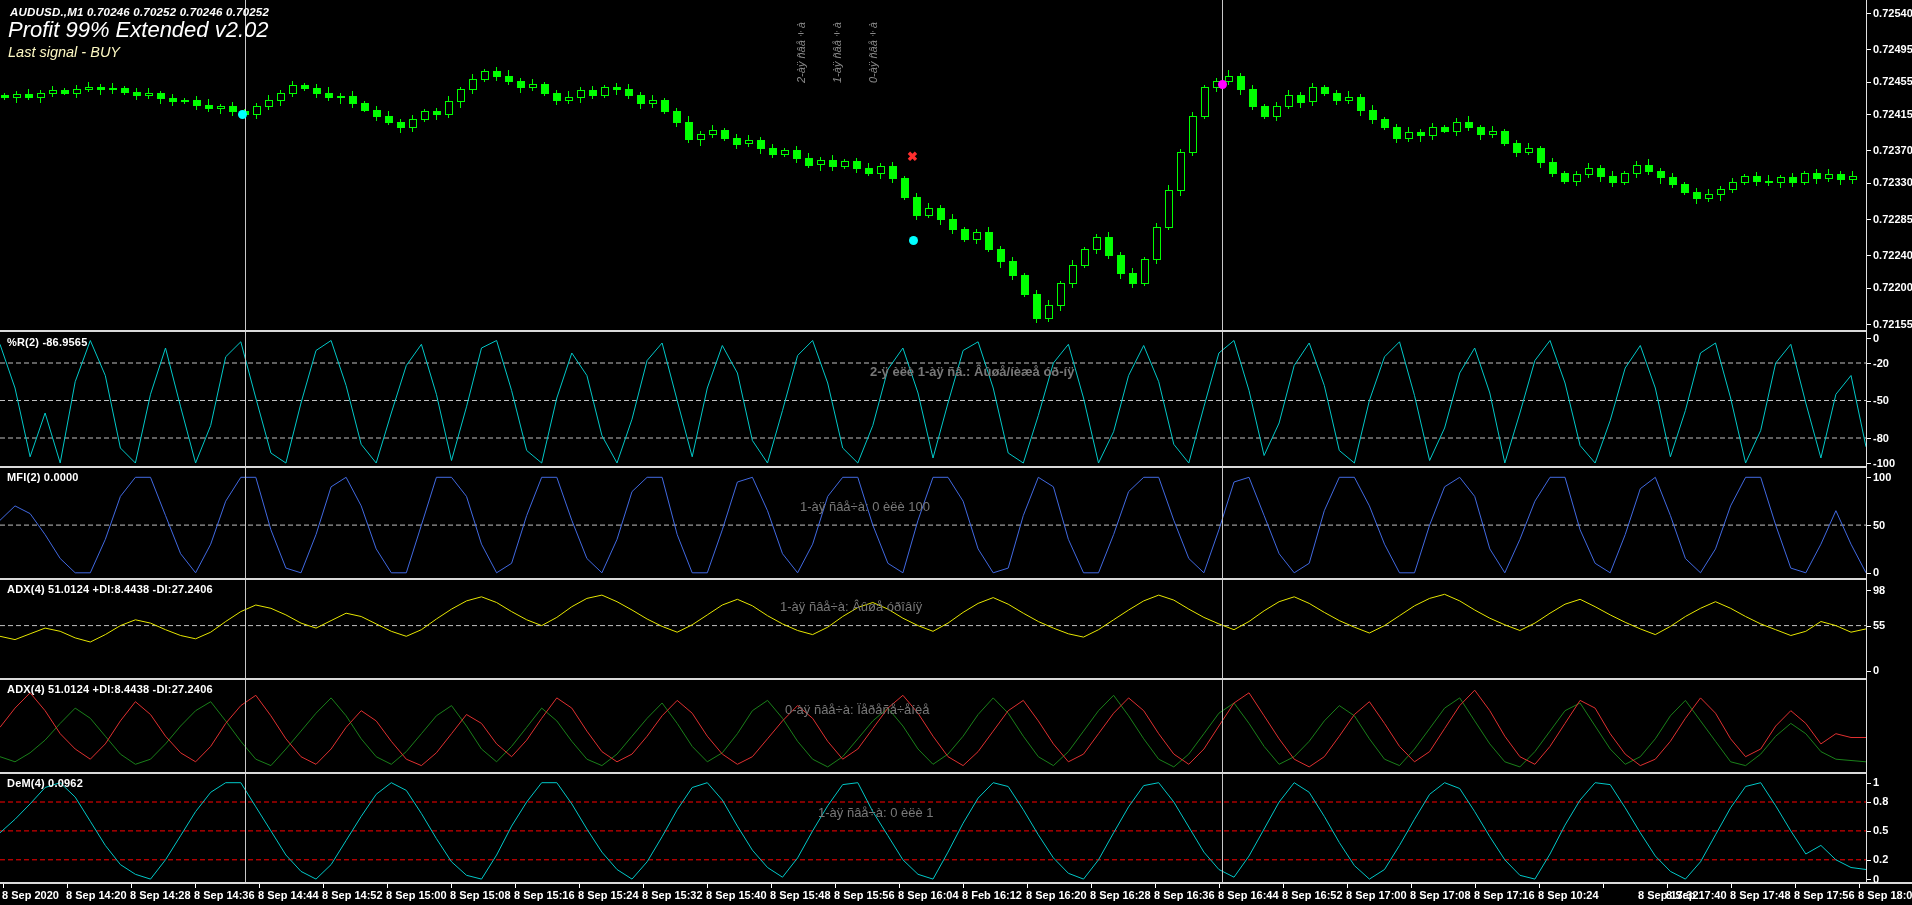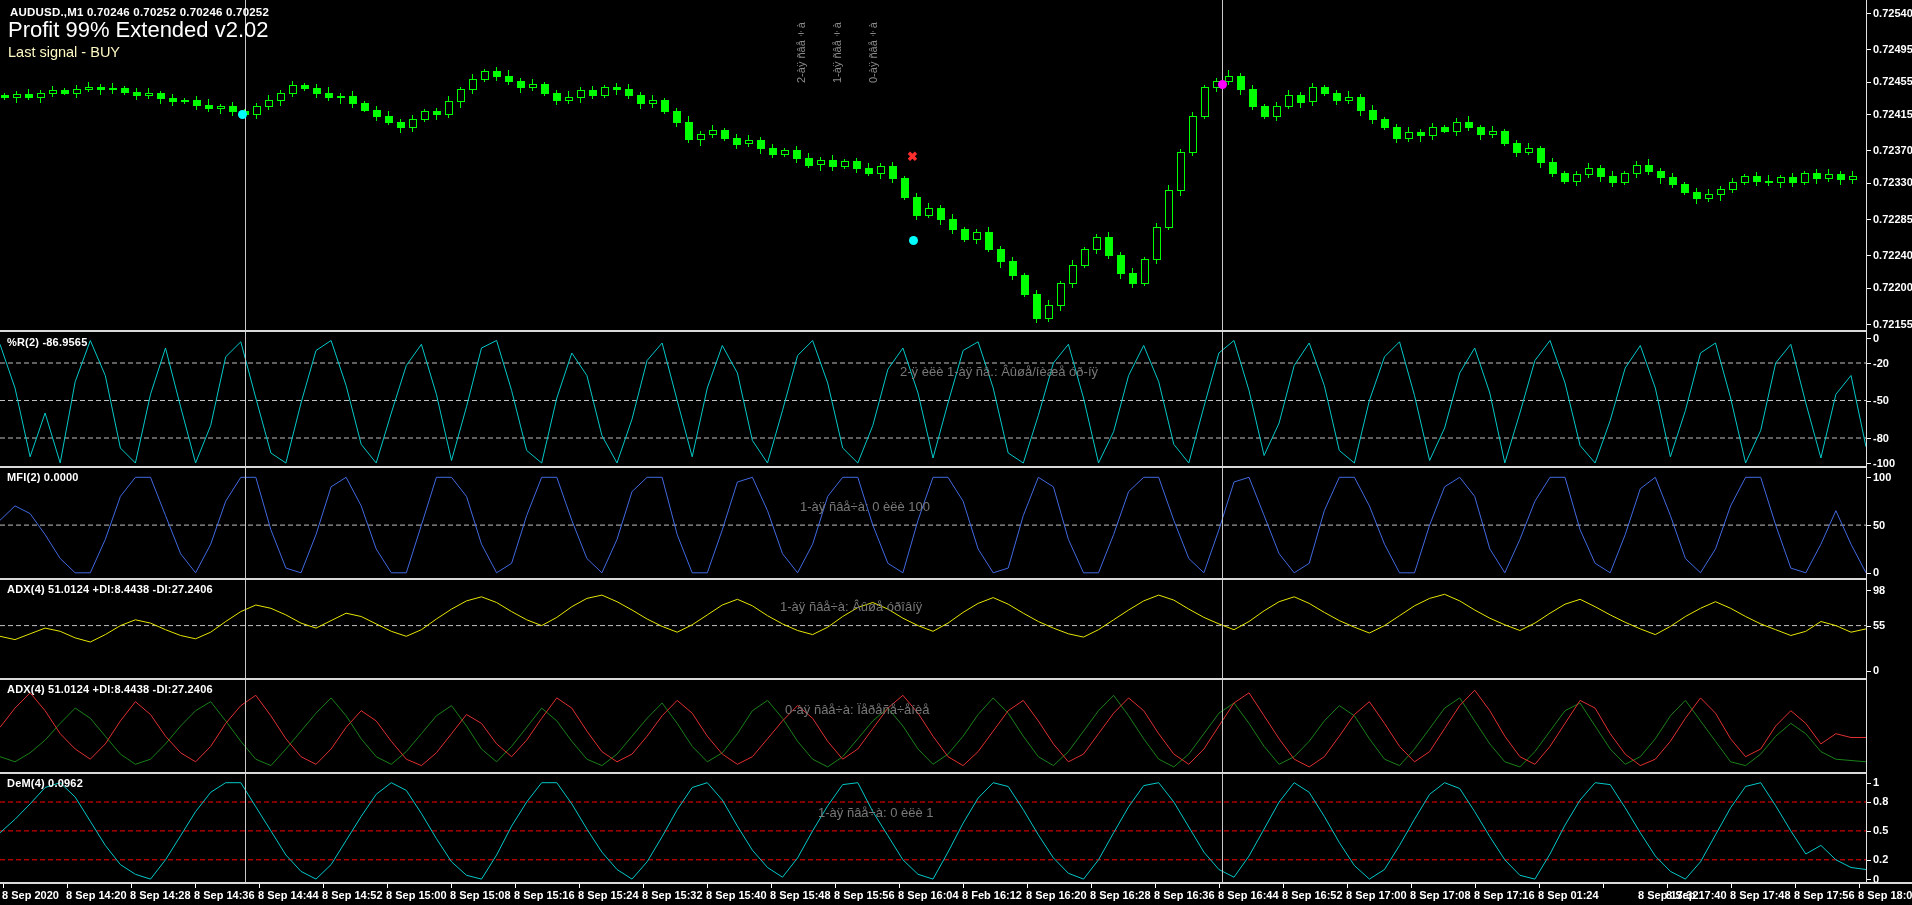--- a/index.html
+++ b/index.html
@@ -5,21 +5,21 @@
   html,body{margin:0;padding:0;background:#000;}
   #app{position:relative;width:1912px;height:905px;background:#000;overflow:hidden;
        font-family:"Liberation Sans",sans-serif;color:#fff;}
   .panel{position:absolute;left:0;width:1866px;background:#000;}
   .panel svg{position:absolute;left:0;top:0;}
   .quote{position:absolute;left:10px;top:6px;font-size:11.5px;font-weight:bold;letter-spacing:.2px;z-index:5;}
   .title{position:absolute;left:8px;top:17px;font-size:22px;font-weight:400;z-index:5;}
   .signal{position:absolute;left:8px;top:44px;font-size:14.5px;color:#fef9c3;z-index:5;}
   .plabel{position:absolute;left:7px;top:3px;font-size:11px;font-weight:bold;letter-spacing:.2px;z-index:5;}
   .wm{position:absolute;font-size:13px;color:#787878;z-index:4;white-space:nowrap;}
-  .wm-wpr{left:900px;top:31px;}
+  .wm-wpr{left:870px;top:31px;font-weight:bold;}
   .wm-mfi{left:800px;top:31px;}
   .wm-adx{left:780px;top:19px;}
   .wm-adx2{left:785px;top:22px;}
   .wm-dem{left:818px;top:31px;}
   .vlabel{position:absolute;top:5px;height:78px;width:14px;writing-mode:vertical-rl;
           transform:rotate(180deg);font-size:11px;color:#8a8a8a;white-space:nowrap;z-index:4;}
   .separator{position:absolute;left:0;width:1912px;height:2px;background:#dadada;z-index:6;}
   #axisborder{position:absolute;left:1866px;top:0;width:1px;height:882px;background:#e0e0e0;z-index:6;}
   #axis{position:absolute;left:1867px;top:0;width:45px;height:882px;background:#000;z-index:7;}
   .ptick{position:absolute;left:6px;font-size:11px;font-weight:bold;color:#fff;white-space:nowrap;}
@@ -30,21 +30,21 @@
   .vline{position:absolute;top:0;width:1px;height:882px;background:#c8c8c8;z-index:3;}
   .marker{position:absolute;z-index:5;}
   .marker.dot{width:9px;height:9px;border-radius:50%;}
   .marker.cross{font-size:13px;font-weight:bold;line-height:13px;}
 </style>
 </head>
 <body>
 
 <div id="app">
 
-  <div class="panel" id="p-main" style="top:0;height:276px;">
+  <div class="panel" id="p-main" style="top:0;height:276px;font-style:italic;">
       <svg width="1866" height="330" shape-rendering="crispEdges">
         <line x1="4" y1="93.02718589272595" x2="4" y2="100.3012490815577" stroke="#00ff00" stroke-width="1"></line>
         <rect x="1" y="95.5" width="7" height="2.4" stroke="#00ff00" fill="#00ff00"></rect>
         <line x1="16" y1="90.60249816311537" x2="16" y2="102.72593681116827" stroke="#00ff00" stroke-width="1"></line>
         <rect x="13" y="94.6" width="7" height="3.2" stroke="#00ff00" fill="#000"></rect>
         <line x1="28" y1="88.98603967670833" x2="28" y2="100.3012490815577" stroke="#00ff00" stroke-width="1"></line>
         <rect x="25" y="94.6" width="7" height="2.4" stroke="#00ff00" fill="#00ff00"></rect>
         <line x1="40" y1="89.79426891991186" x2="40" y2="102.72593681116827" stroke="#00ff00" stroke-width="1"></line>
         <rect x="37" y="93.0" width="7" height="4.0" stroke="#00ff00" fill="#000"></rect>
         <line x1="52" y1="85.7531227038942" x2="52" y2="97.06833210874358" stroke="#00ff00" stroke-width="1"></line>
@@ -512,21 +512,21 @@
       <span class="tlabel" style="left: 1218px;">8 Sep 16:44</span>
       <span class="ttick" style="left: 1283px;"></span>
       <span class="tlabel" style="left: 1282px;">8 Sep 16:52</span>
       <span class="ttick" style="left: 1347px;"></span>
       <span class="tlabel" style="left: 1346px;">8 Sep 17:00</span>
       <span class="ttick" style="left: 1411px;"></span>
       <span class="tlabel" style="left: 1410px;">8 Sep 17:08</span>
       <span class="ttick" style="left: 1475px;"></span>
       <span class="tlabel" style="left: 1474px;">8 Sep 17:16</span>
       <span class="ttick" style="left: 1539px;"></span>
-      <span class="tlabel" style="left: 1538px;">8 Sep 01:24</span>
+      <span class="tlabel" style="left: 1538px;">8 Sep 10:24</span>
       <span class="ttick" style="left: 1603px;"></span>
       <span class="tlabel" style="left: 1602px; padding-left: 36px;">8 Sep 17:32</span>
       <span class="ttick" style="left: 1667px;"></span>
       <span class="tlabel" style="left: 1666px;">8 Sep 17:40</span>
       <span class="ttick" style="left: 1731px;"></span>
       <span class="tlabel" style="left: 1730px;">8 Sep 17:48</span>
       <span class="ttick" style="left: 1795px;"></span>
       <span class="tlabel" style="left: 1794px;">8 Sep 17:56</span>
       <span class="ttick" style="left: 1859px;"></span>
       <span class="tlabel" style="left: 1858px;">8 Sep 18:04</span>

